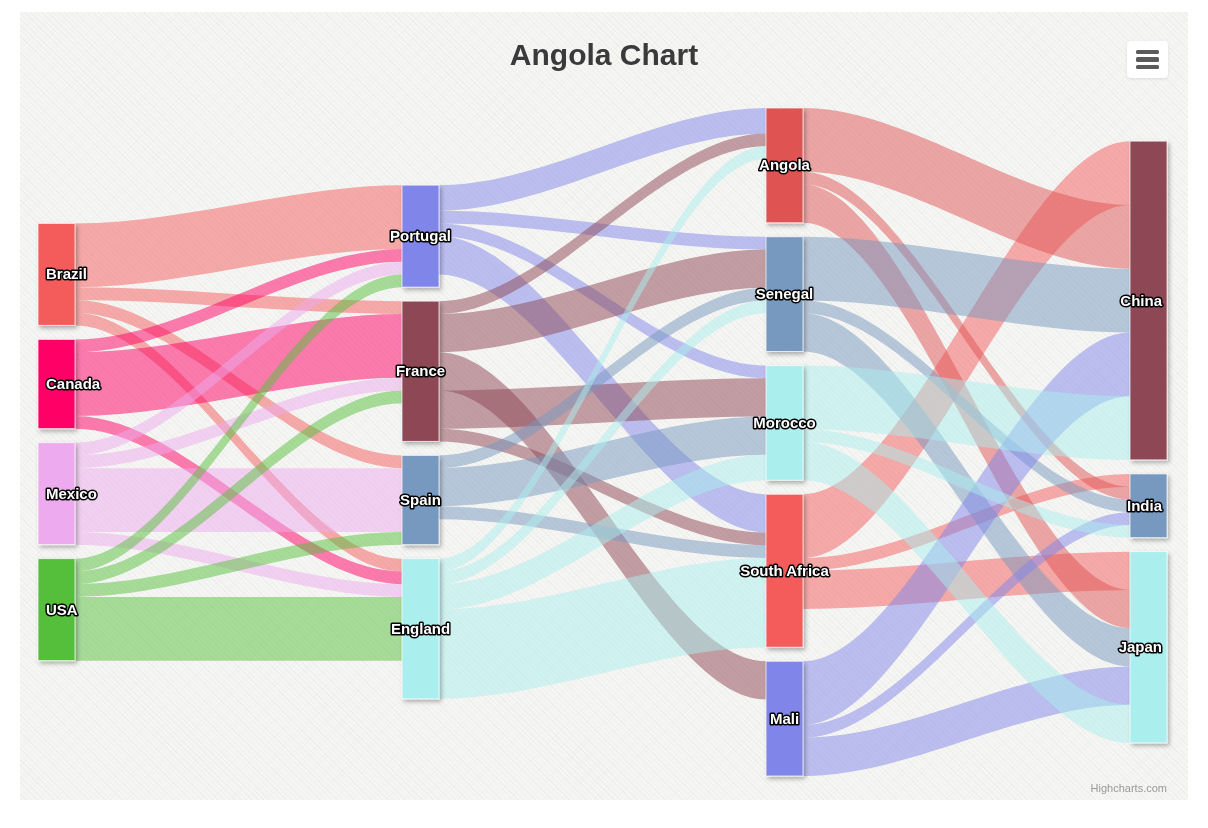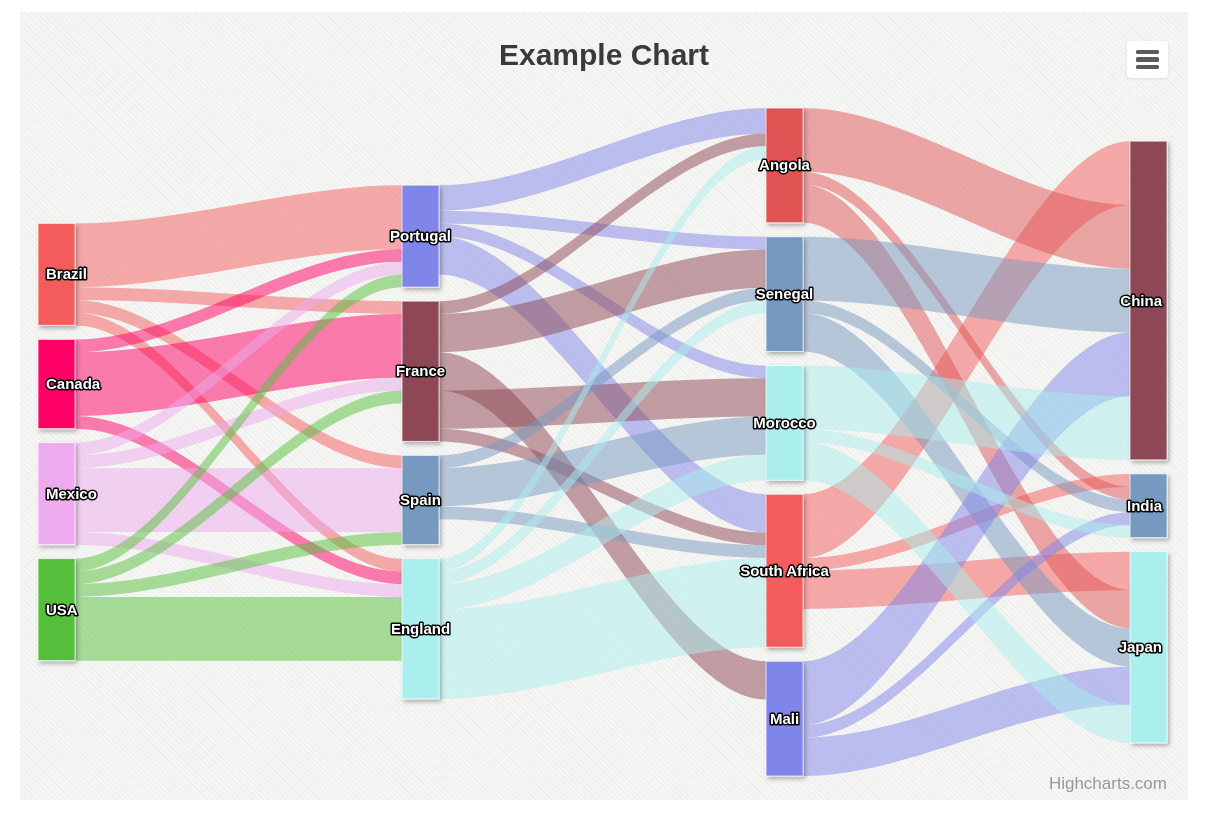--- a/index.html
+++ b/index.html
@@ -61,21 +61,21 @@
   }
   .sankey-svg {
     position: absolute;
     left: 0;
     top: 0;
   }
   .credits {
     position: absolute;
     right: 21px;
     bottom: 6px;
-    font-size: 17px;
+    font-size: 11px;
     color: #999999;
     cursor: pointer;
     text-decoration: none;
     text-align: center;
   }
   .node-label {
     font-family: "Liberation Sans", sans-serif;
     font-size: 15px;
     font-weight: 700;
     fill: #ffffff;
@@ -83,21 +83,21 @@
     stroke-width: 3px;
     paint-order: stroke;
     stroke-linejoin: round;
     pointer-events: none;
   }
 </style>
 </head>
 <body>
 
 <div class="chart-container">
-  <h1 class="chart-title">Example Chart</h1>
+  <h1 class="chart-title">Angola Chart</h1>
 
   <button class="context-button" aria-label="Chart context menu">
     <span style="display:flex;flex-direction:column;gap:3px;">
       <span class="bar"></span>
       <span class="bar"></span>
       <span class="bar"></span>
     </span>
   </button>
 
   <svg id="sankey" class="sankey-svg" width="1168" height="788" viewBox="0 0 1168 788">

